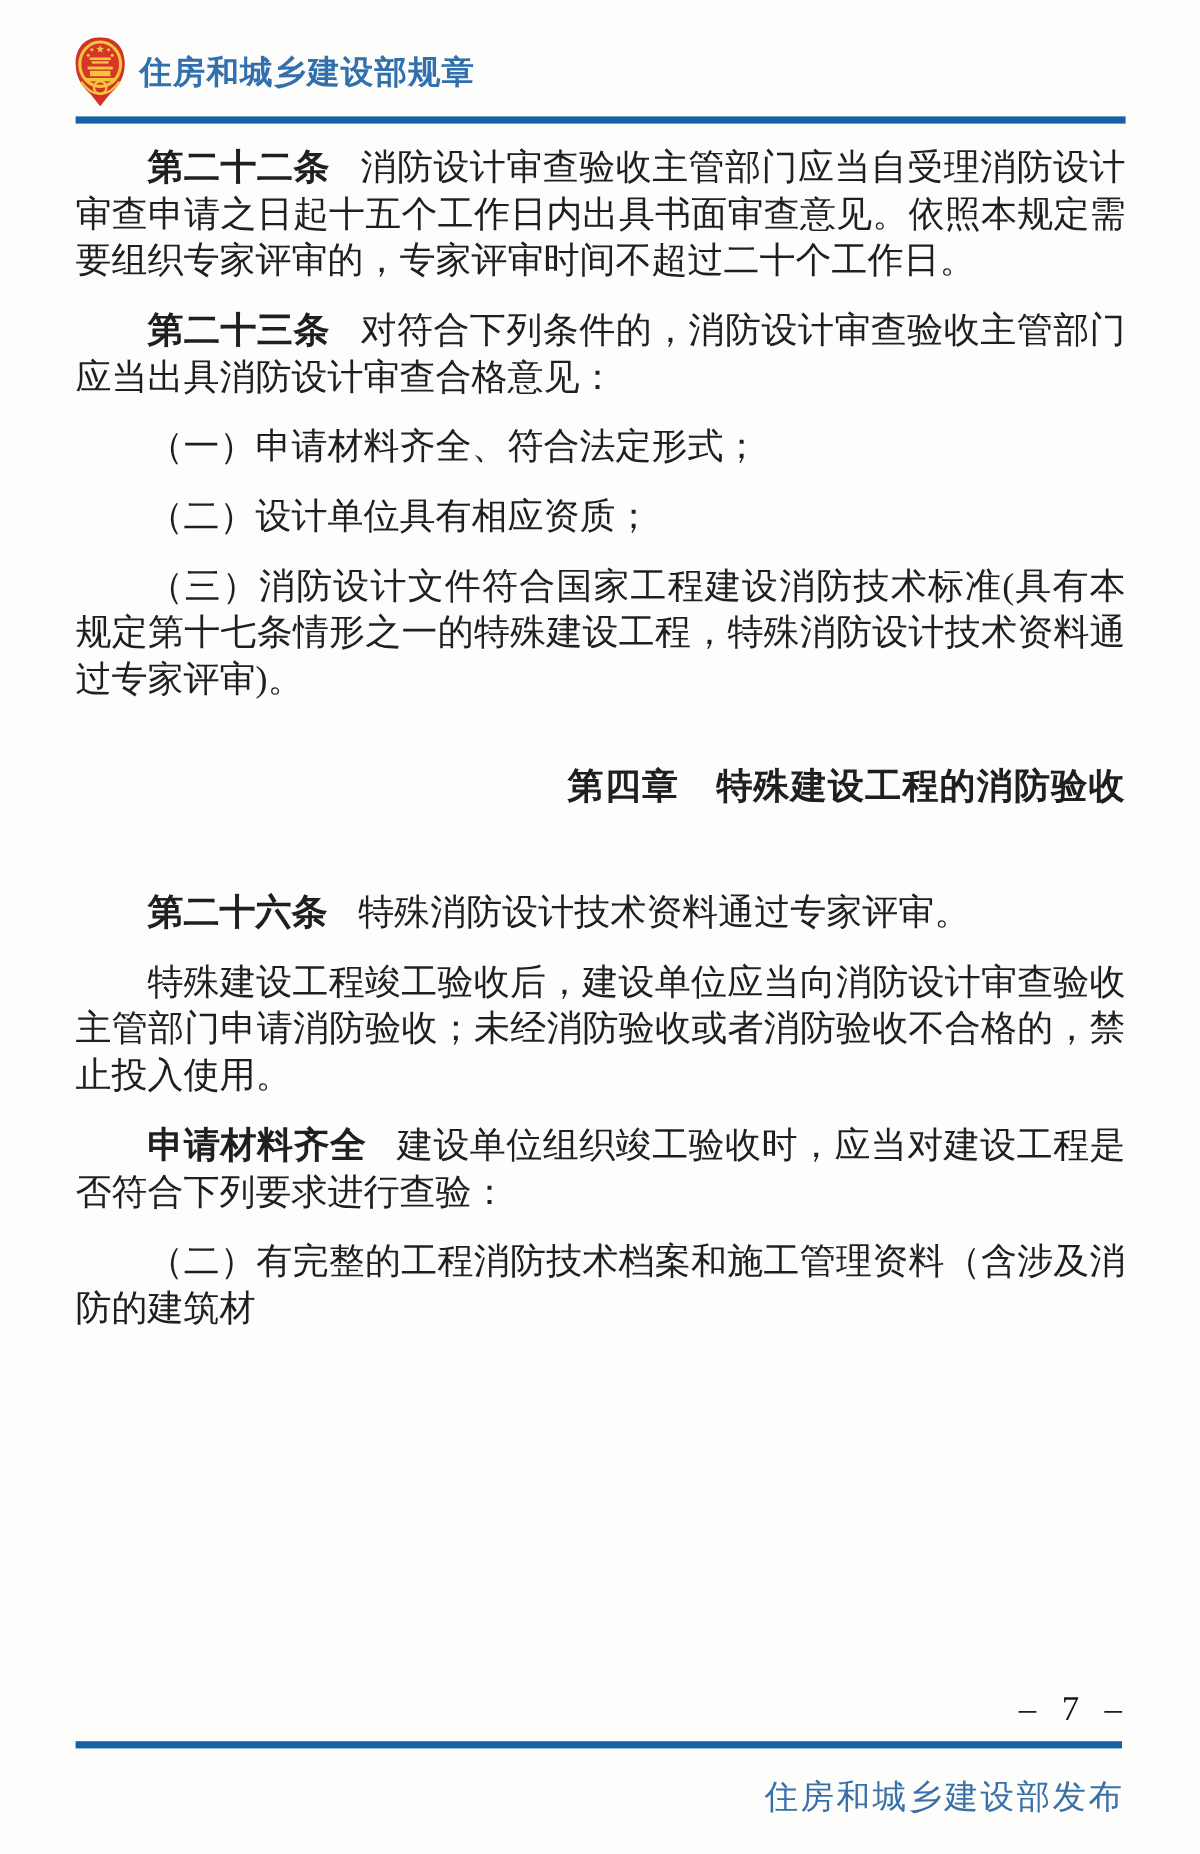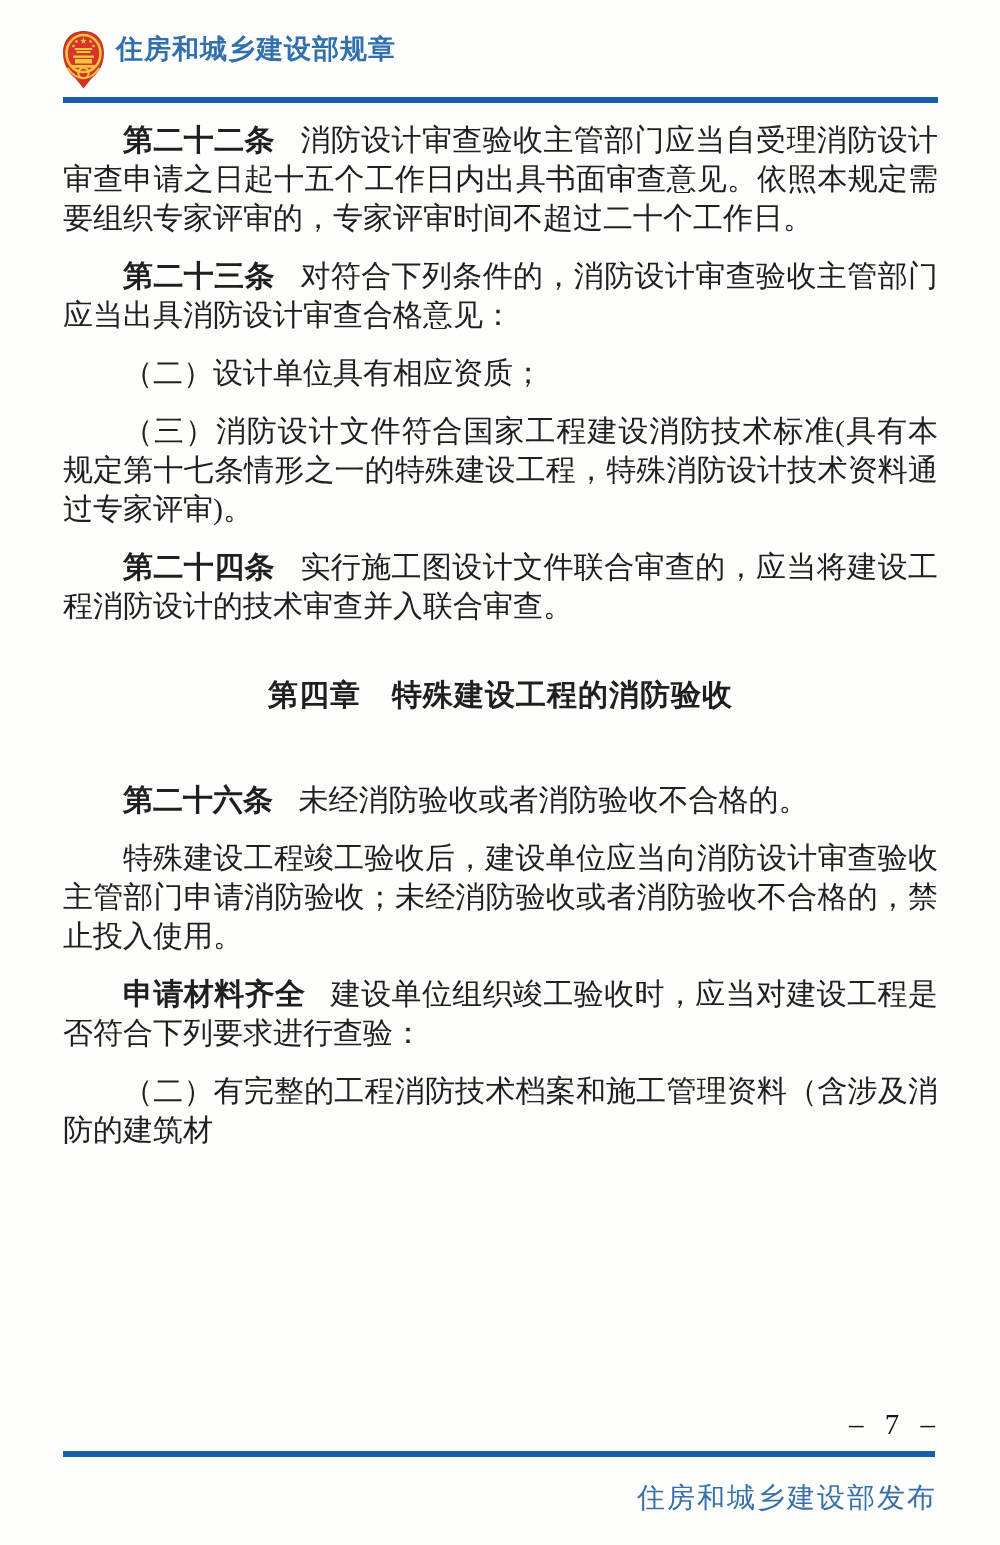--- a/index.html
+++ b/index.html
@@ -12,20 +12,21 @@
     background: #fdfdfc;
     overflow: hidden;
     font-family: "Liberation Serif", serif;
     color: #1f1f1f;
   }
   
   .header {
     position: absolute;
     top: 31px; left: 62px; right: 62px;
     display: flex;
+    align-items: center;
   }
   .emblem { width: 43px; height: 58px; margin-right: 11px; flex: 0 0 auto; }
   .header-title {
     font-size: 27px;
     font-weight: bold;
     letter-spacing: 1px;
     color: #316fad;
     white-space: nowrap;
   }
   .header-rule {
@@ -45,21 +46,21 @@
   }
   p.para { margin: 0 0 19px 0; text-indent: 2em; }
   p.article .lead,
   .lead {
     font-weight: bold;
     font-family: "Liberation Sans", sans-serif;
     margin-right: 0.85em;
   }
   p.chapter {
     text-indent: 0;
-    text-align: center;
+    text-align: right;
     font-weight: bold;
     font-family: "Liberation Sans", sans-serif;
     letter-spacing: 1px;
     margin: 50px 0 66px 0;
   }
   
   .page-number {
     position: absolute;
     top: 1408px; right: 64px;
     font-size: 29px;
@@ -104,25 +105,25 @@
       <circle cx="21.5" cy="42" r="5.2" fill="none" stroke="#f3c53c" stroke-width="2"></circle>
       <path d="M5.5 37 Q13 47.5 21.5 47 Q30 47.5 37.5 37" fill="none" stroke="#f3c53c" stroke-width="2"></path>
     </svg>
     <span class="header-title">住房和城乡建设部规章</span>
   </div>
   <div class="header-rule"></div>
 
   <div class="doc-body">
       <p class="para article"><span class="lead">第二十二条</span><span>消防设计审查验收主管部门应当自受理消防设计审查申请之日起十五个工作日内出具书面审查意见。依照本规定需要组织专家评审的，专家评审时间不超过二十个工作日。</span></p>
       <p class="para article"><span class="lead">第二十三条</span><span>对符合下列条件的，消防设计审查验收主管部门应当出具消防设计审查合格意见：</span></p>
+      <p class="para plain"><span>（一）申请材料齐全、符合法定形式；</span></p>
       <p class="para plain"><span>（二）设计单位具有相应资质；</span></p>
       <p class="para plain"><span>（三）消防设计文件符合国家工程建设消防技术标准(具有本规定第十七条情形之一的特殊建设工程，特殊消防设计技术资料通过专家评审)。</span></p>
-      <p class="para article"><span class="lead">第二十四条</span><span>实行施工图设计文件联合审查的，应当将建设工程消防设计的技术审查并入联合审查。</span></p>
       <p class="para chapter"><span>第四章　特殊建设工程的消防验收</span></p>
-      <p class="para article"><span class="lead">第二十六条</span><span>未经消防验收或者消防验收不合格的。</span></p>
+      <p class="para article"><span class="lead">第二十六条</span><span>特殊消防设计技术资料通过专家评审。</span></p>
       <p class="para plain"><span>特殊建设工程竣工验收后，建设单位应当向消防设计审查验收主管部门申请消防验收；未经消防验收或者消防验收不合格的，禁止投入使用。</span></p>
       <p class="para article"><span class="lead">申请材料齐全</span><span>建设单位组织竣工验收时，应当对建设工程是否符合下列要求进行查验：</span></p>
       <p class="para plain"><span>（二）有完整的工程消防技术档案和施工管理资料（含涉及消防的建筑材</span></p>
     </div>
 
   <div class="page-number">– 7 –</div>
   <div class="footer-rule"></div>
   <div class="publisher">住房和城乡建设部发布</div>
 
 </div>

